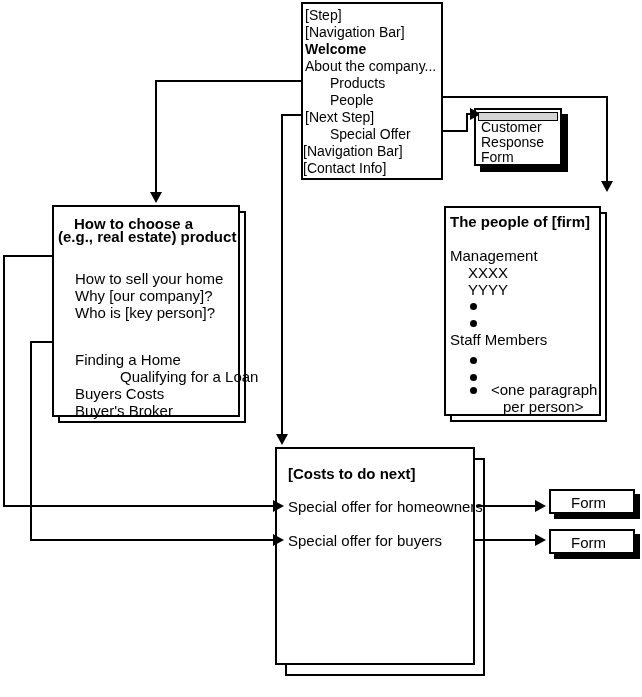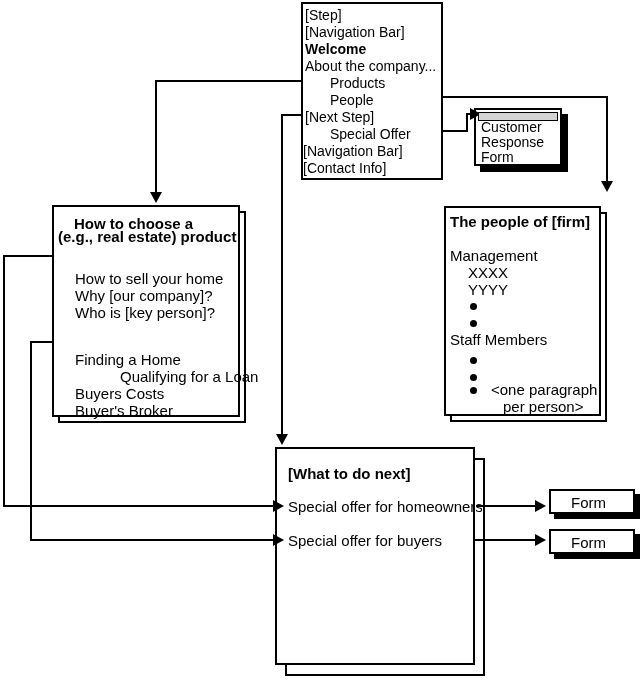--- a/index.html
+++ b/index.html
@@ -166,21 +166,21 @@
 
   <div class="txt t15" style="left:450px; top:332px;">Staff Members</div>
   <div class="bullet" style="left:470px; top:357px;"></div>
   <div class="bullet" style="left:470px; top:374px;"></div>
   <div class="bullet" style="left:470px; top:387px;"></div>
   <div class="txt t15" style="left:491px; top:382px;">&lt;one paragraph</div>
   <div class="txt t15" style="left:503px; top:399px;">per person&gt;</div>
 
   <div class="stack-back" style="left:285px; top:458px; width:200px; height:218px;"></div>
   <div class="box" style="left:275px; top:447px; width:200px; height:218px;"></div>
-  <div class="txt t15b" style="left:288px; top:466px;">[What to do next]</div>
+  <div class="txt t15b" style="left:288px; top:466px;">[Costs to do next]</div>
   <div class="txt t15" style="left:288px; top:499px;">Special offer for homeowners</div>
   <div class="txt t15" style="left:288px; top:533px;">Special offer for buyers</div>
 
   <div class="solid-shadow" style="left:554px; top:494px; width:86px; height:25px;"></div>
   <div class="box" style="left:549px; top:489px; width:86px; height:25px;"></div>
   <div class="txt t15" style="left:571px; top:495px;">Form</div>
 
   <div class="solid-shadow" style="left:554px; top:534px; width:86px; height:25px;"></div>
   <div class="box" style="left:549px; top:529px; width:86px; height:25px;"></div>
   <div class="txt t15" style="left:571px; top:535px;">Form</div>

